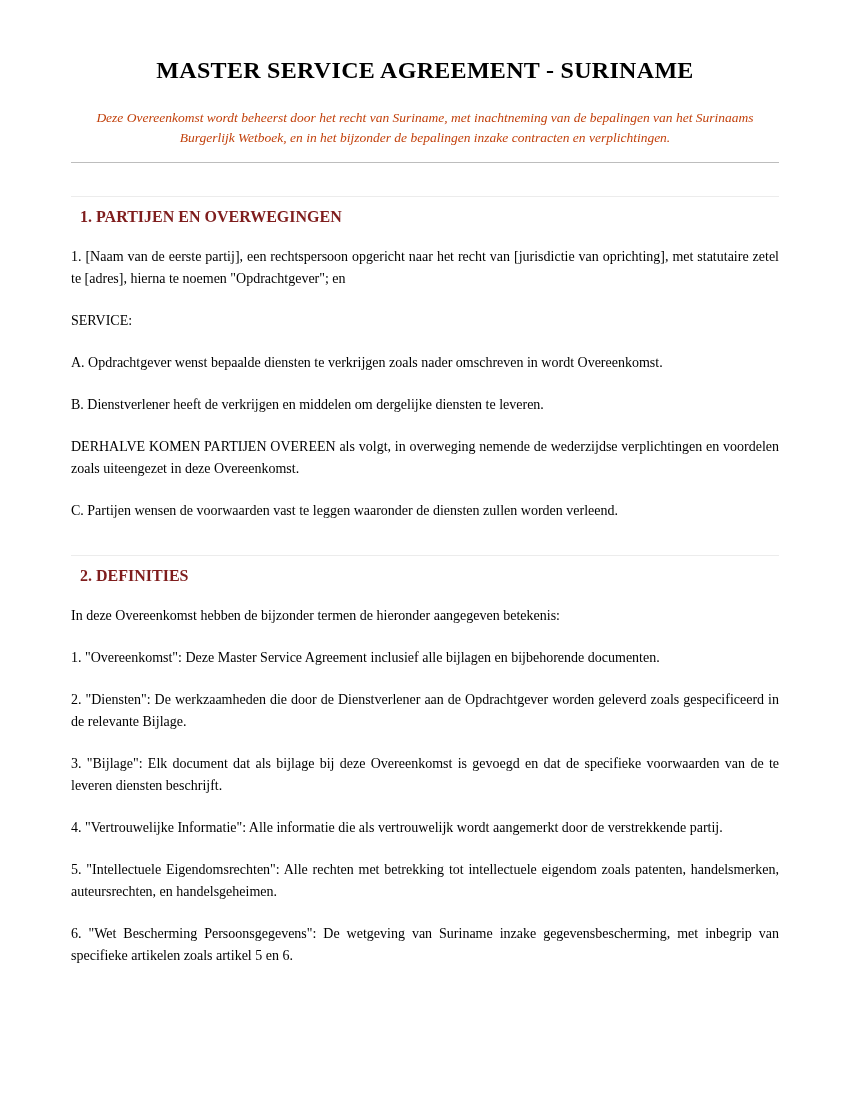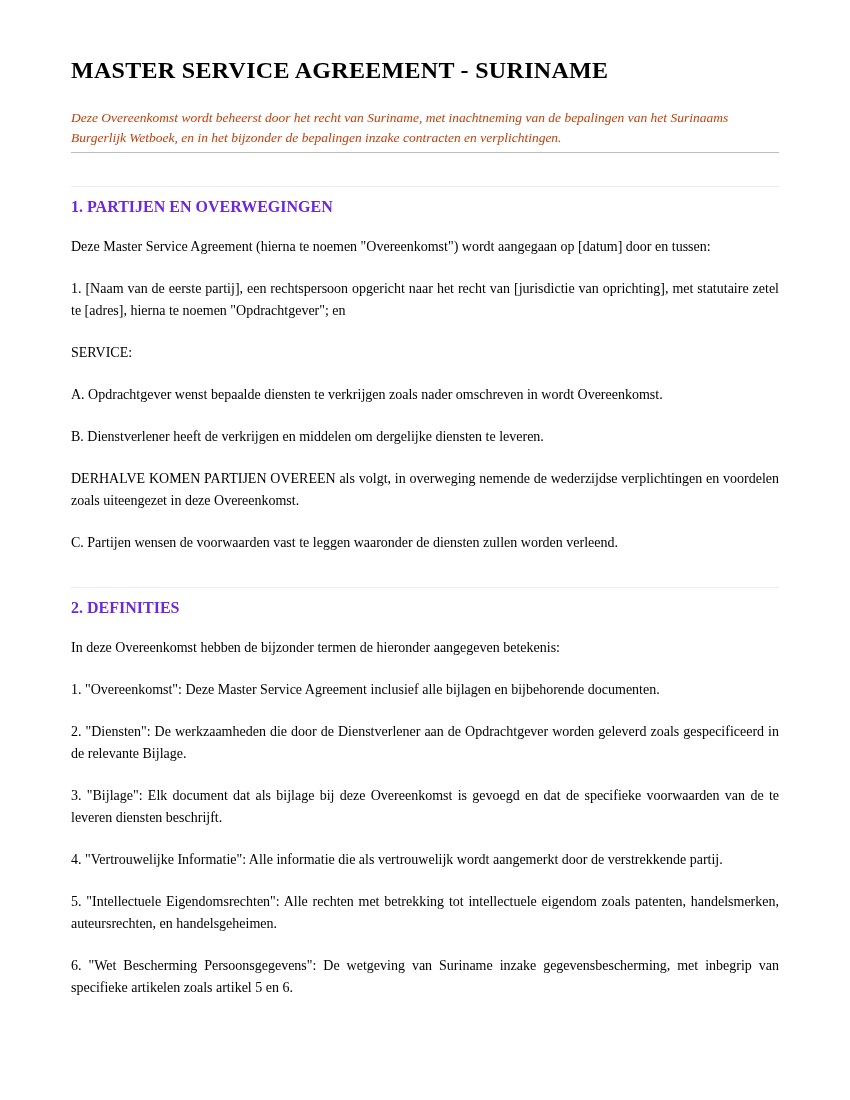--- a/index.html
+++ b/index.html
@@ -16,22 +16,23 @@
   }
   .doc {
     box-sizing: border-box;
     width: 850px;
     padding: 56px 71px 0 71px;
     font-family: "Liberation Serif", "DejaVu Serif", serif;
     font-size: 14px;
     color: #000000;
   }
   .doc-header {
+    text-align: center;
     border-bottom: 1px solid #bdbdbd;
-    padding-bottom: 4px;
+    padding-bottom: 14px;
   }
   .doc-title {
     font-size: 24px;
     font-weight: bold;
     margin: 0;
     letter-spacing: 0.3px;
     line-height: 1.2;
     color: #000000;
   }
   .doc-preamble {
@@ -41,44 +42,43 @@
     line-height: 20px;
     color: #c2410c;
   }
   .doc-section {
     border-top: 1px solid #ececec;
     margin-top: 33px;
   }
   .section-heading {
     font-size: 16px;
     font-weight: bold;
-    margin: 10px 0 0 0;
+    margin: 10px 0 0 9px;
     line-height: 1.2;
-    color: #6d28d9;
+    color: #7f1d1d;
   }
   .doc-section p {
     margin: 20px 0;
     line-height: 22px;
     text-align: justify;
   }
 </style>
 </head>
 <body>
 
 <div class="page">
   <div class="doc">
 
     <header class="doc-header">
       <h1 class="doc-title">MASTER SERVICE AGREEMENT - SURINAME</h1>
       <p class="doc-preamble">Deze Overeenkomst wordt beheerst door het recht van Suriname, met inachtneming van de bepalingen van het Surinaams Burgerlijk Wetboek, en in het bijzonder de bepalingen inzake contracten en verplichtingen.</p>
     </header>
 
     <section class="doc-section">
       <h2 class="section-heading">1. PARTIJEN EN OVERWEGINGEN</h2>
-      <p>Deze Master Service Agreement (hierna te noemen "Overeenkomst") wordt aangegaan op [datum] door en tussen:</p>
       <p>1. [Naam van de eerste partij], een rechtspersoon opgericht naar het recht van [jurisdictie van oprichting], met statutaire zetel te [adres], hierna te noemen "Opdrachtgever"; en</p>
       <p>SERVICE:</p>
       <p>A. Opdrachtgever wenst bepaalde diensten te verkrijgen zoals nader omschreven in wordt Overeenkomst.</p>
       <p>B. Dienstverlener heeft de verkrijgen en middelen om dergelijke diensten te leveren.</p>
       <p>DERHALVE KOMEN PARTIJEN OVEREEN als volgt, in overweging nemende de wederzijdse verplichtingen en voordelen zoals uiteengezet in deze Overeenkomst.</p>
       <p>C. Partijen wensen de voorwaarden vast te leggen waaronder de diensten zullen worden verleend.</p>
     </section>
 
     <section class="doc-section">
       <h2 class="section-heading">2. DEFINITIES</h2>

